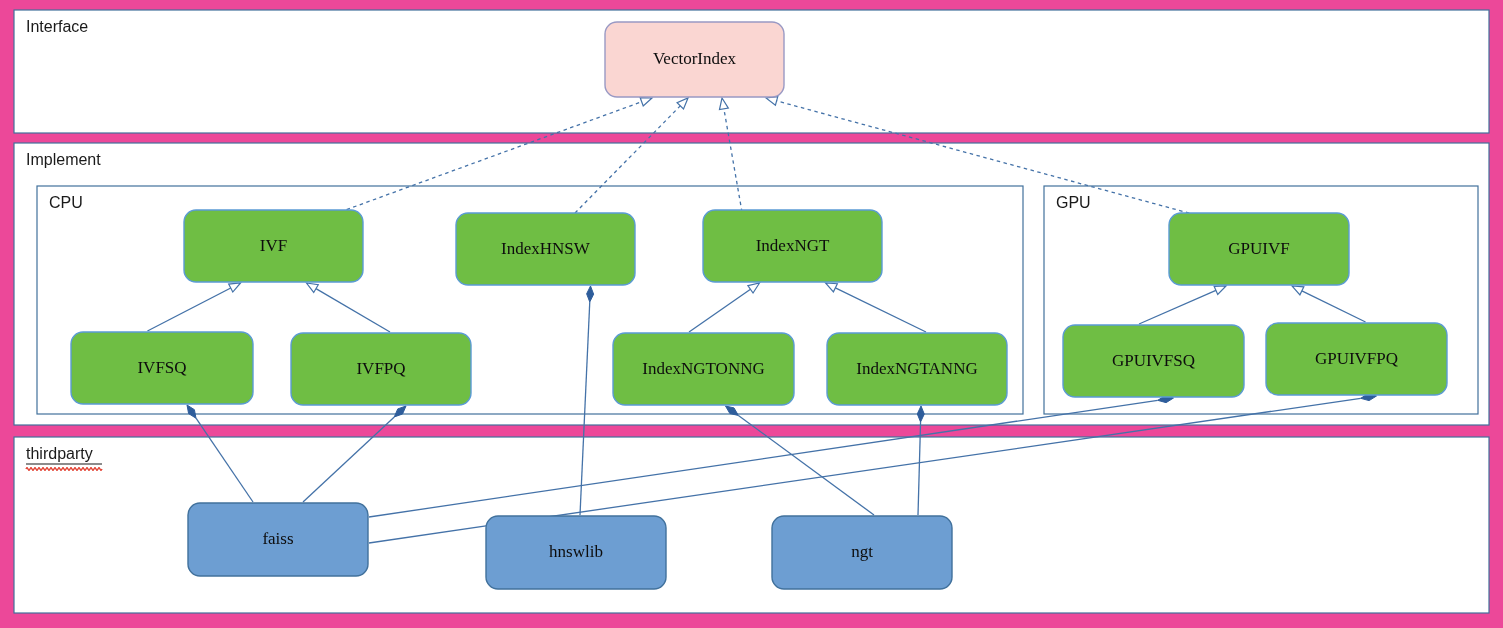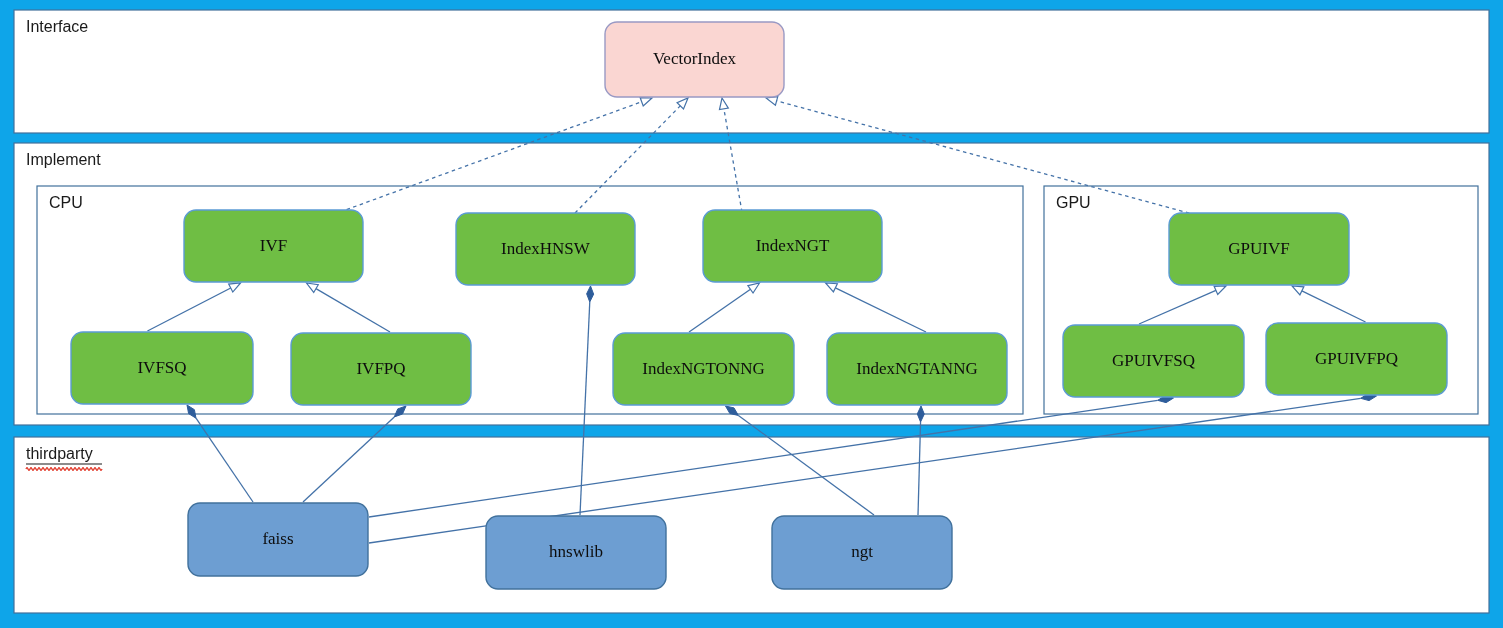--- a/index.html
+++ b/index.html
@@ -8,21 +8,21 @@
     padding: 0;
     background: #ffffff;
   }
   body {
     font-family: "Liberation Sans", sans-serif;
   }
   #diagram-root {
     position: relative;
     width: 1503px;
     height: 628px;
-    background: #0ea5e9;
+    background: #ec4899;
     overflow: hidden;
   }
   svg.layer {
     position: absolute;
     left: 0;
     top: 0;
     width: 1503px;
     height: 628px;
   }
   .group-frame {

